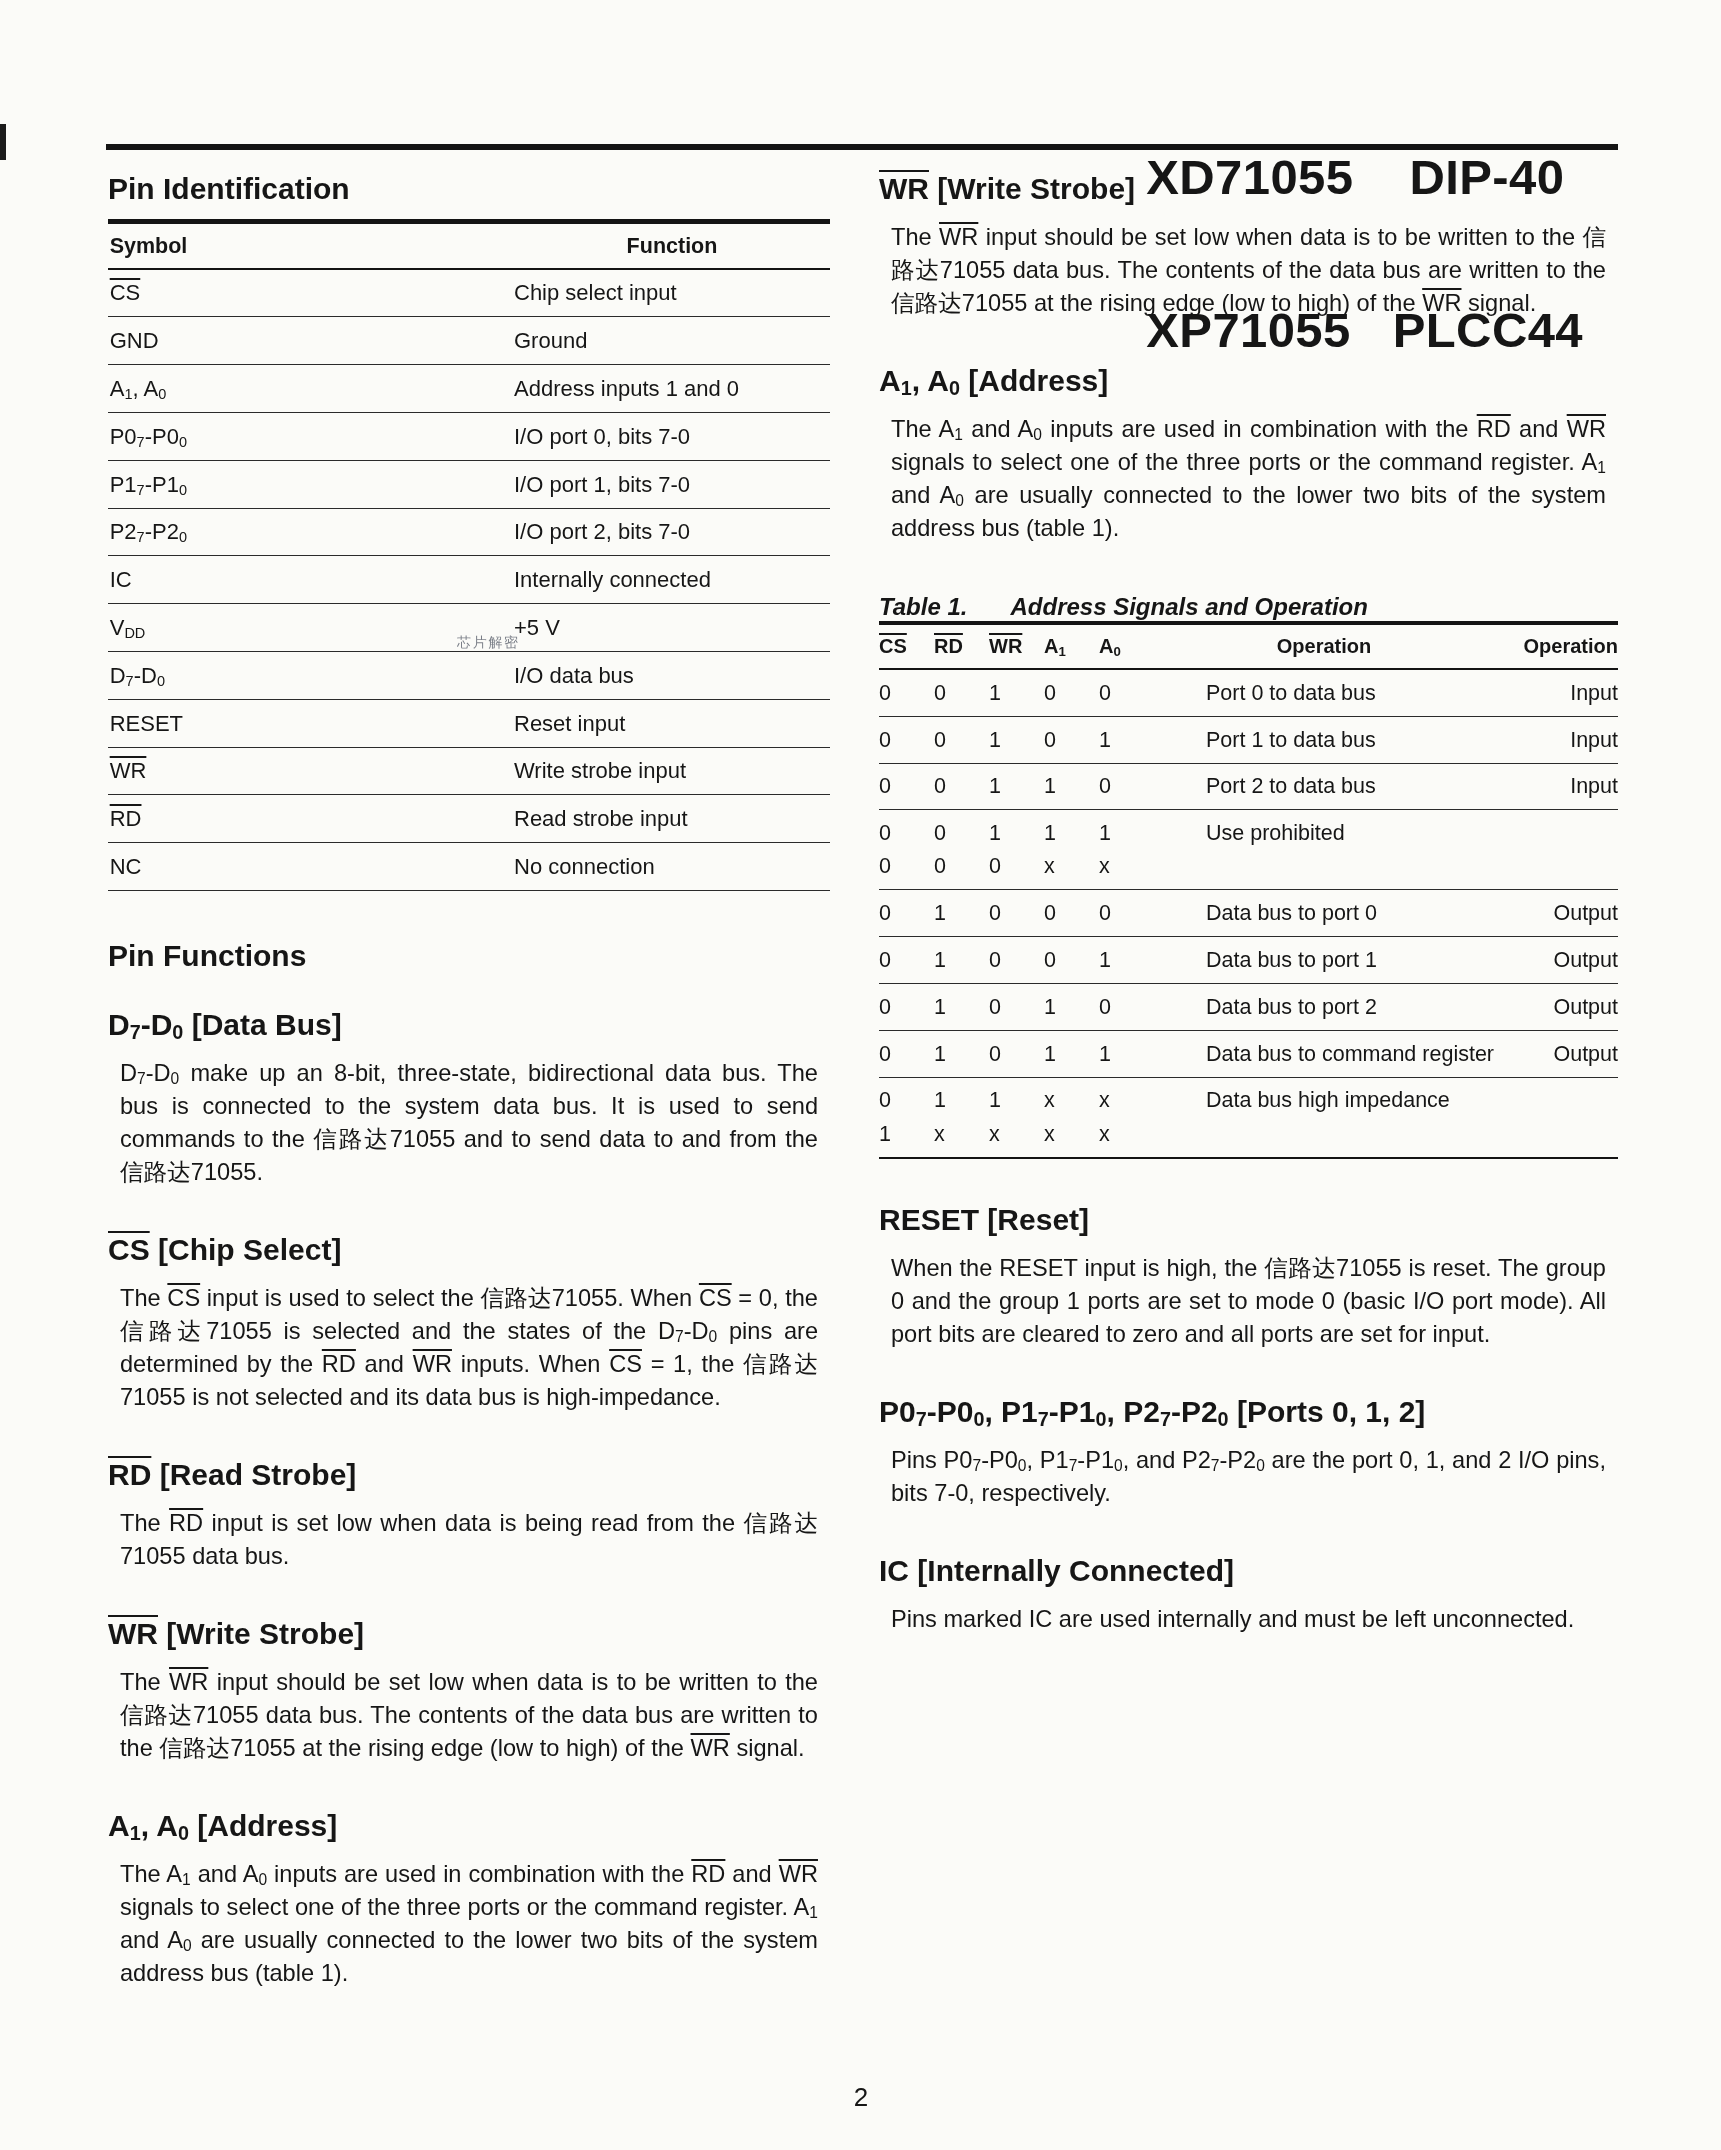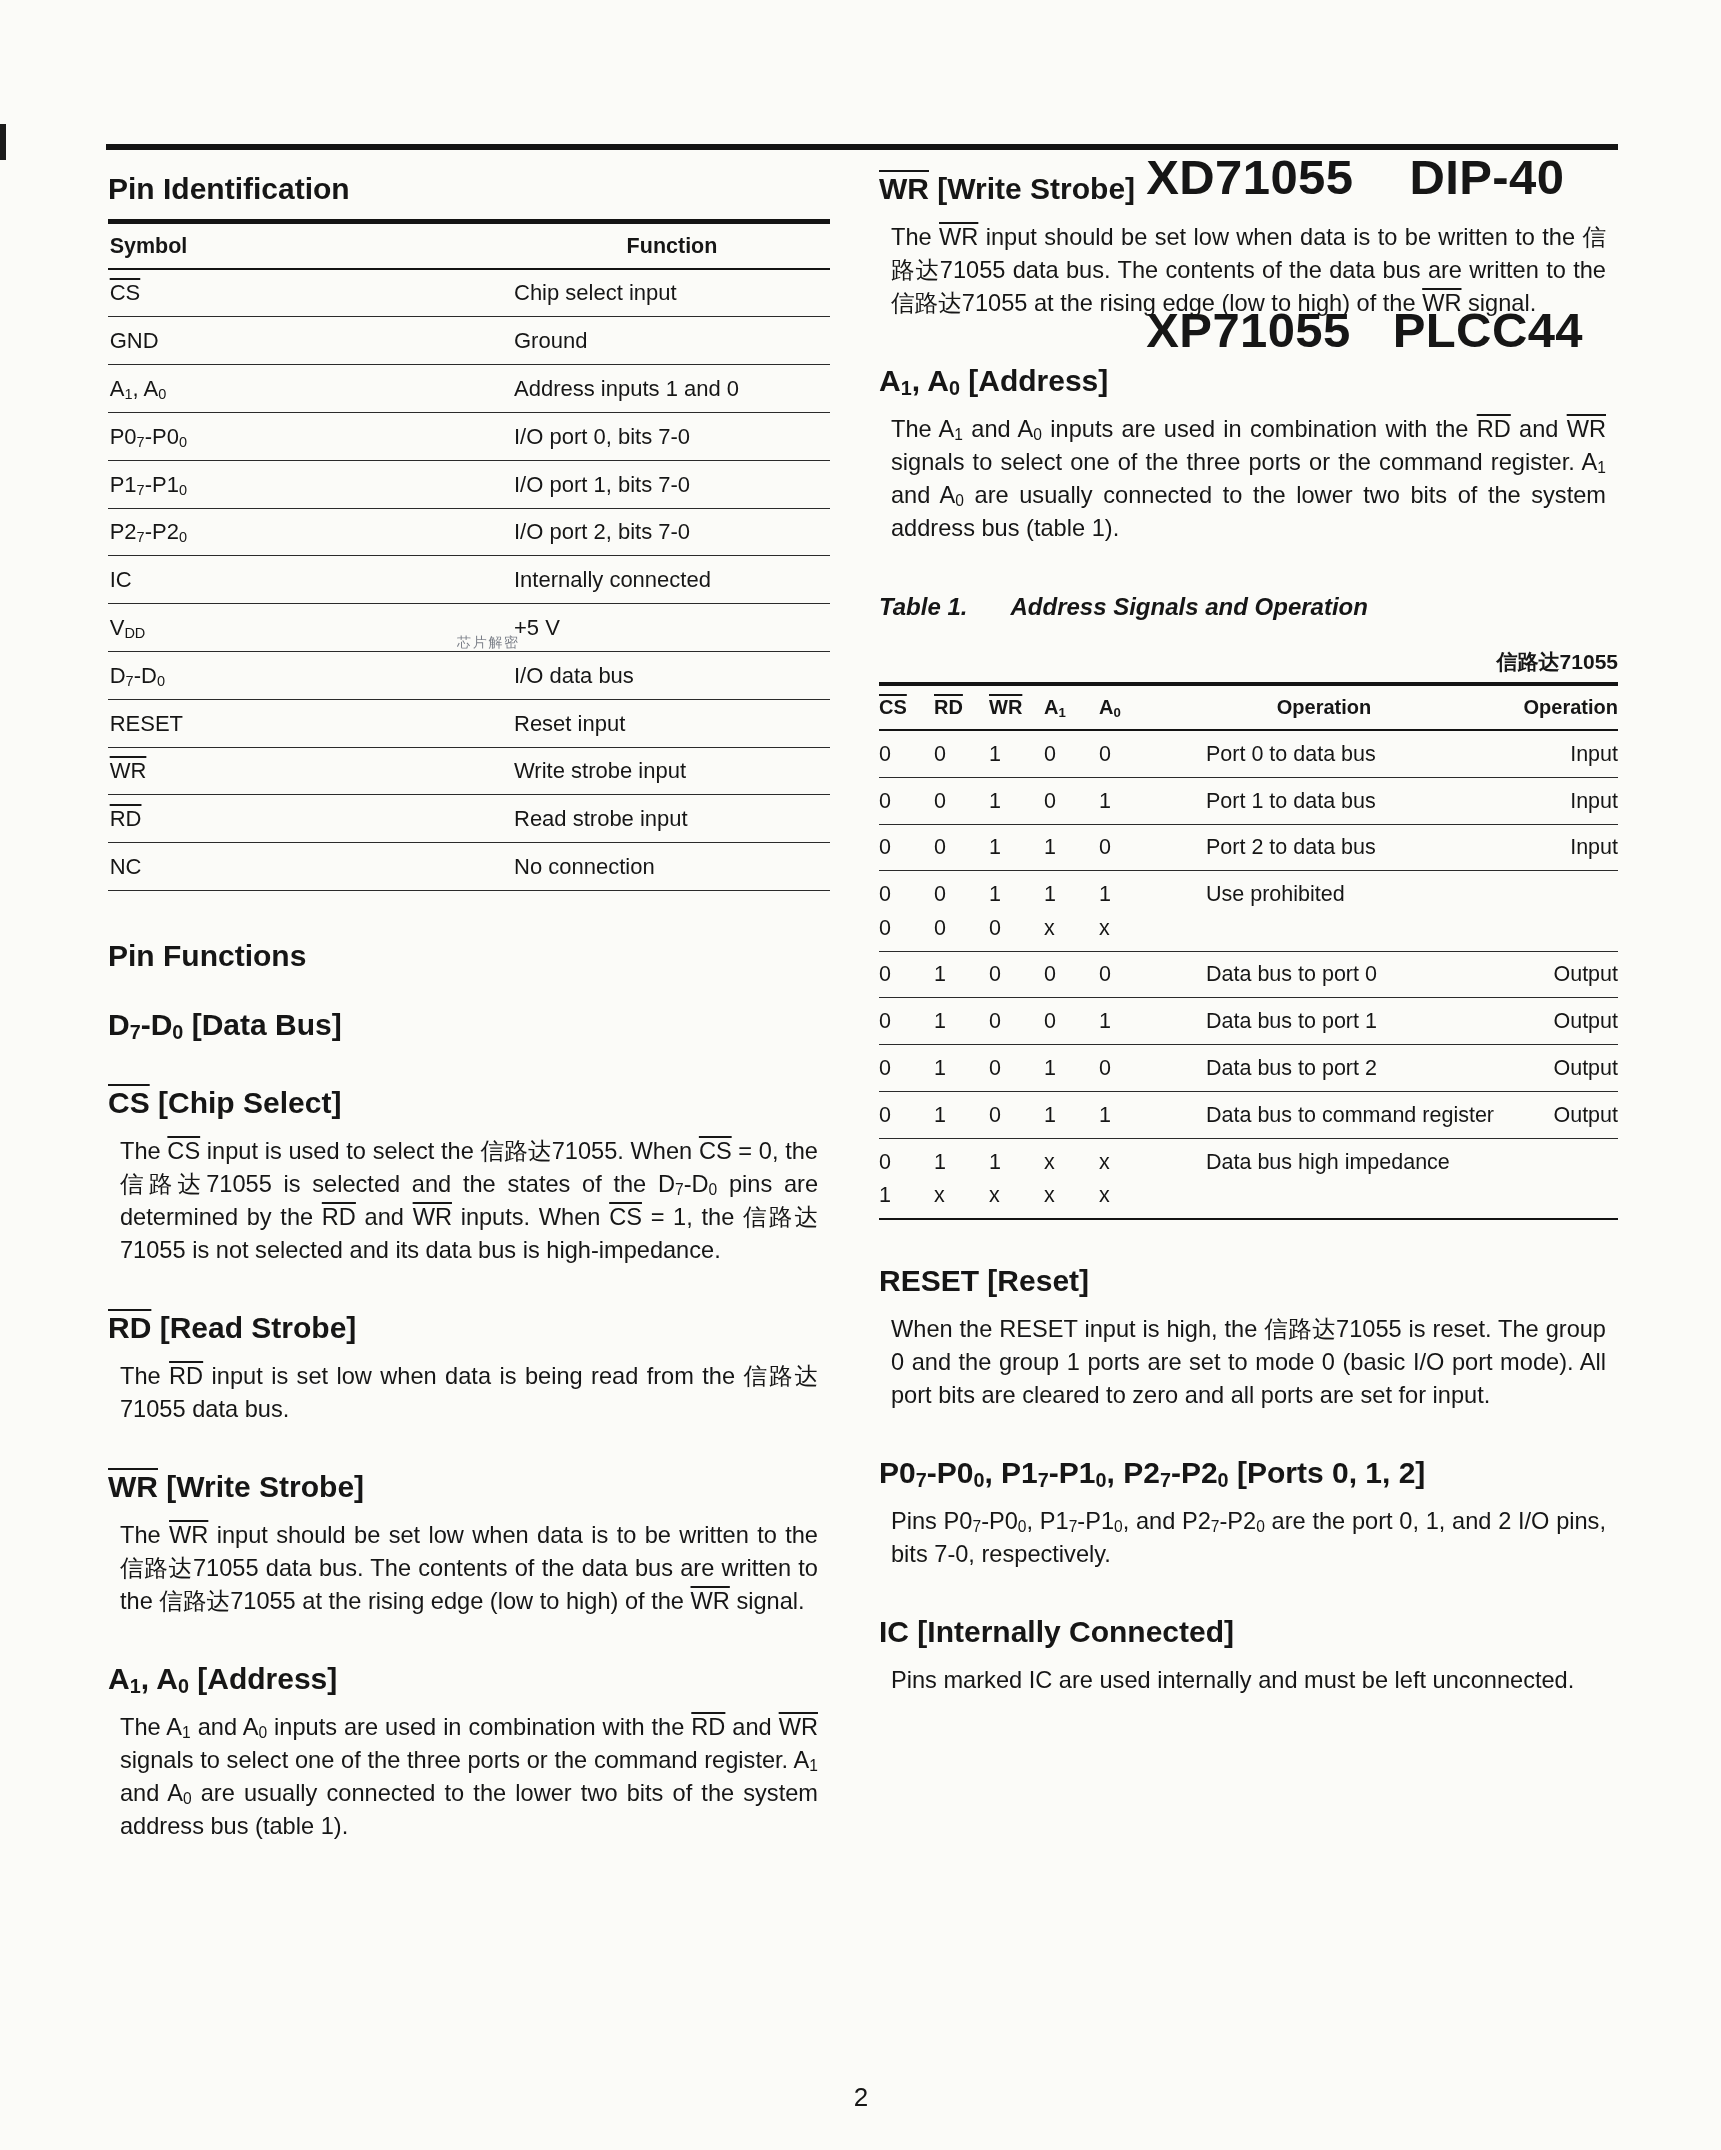--- a/index.html
+++ b/index.html
@@ -124,20 +124,21 @@
             <div class="pin-sym">NC</div>
             <div class="pin-fn">No connection</div>
           </div>
         </div>
     </div>
 
     <h2 class="major pf">Pin Functions</h2>
     <div id="sections-left">
         <div class="section">
           <h3 class="sec-h">D<sub>7</sub>-D<sub>0</sub> [Data Bus]</h3>
+          <p class="sec-p">D<sub>7</sub>-D<sub>0</sub> make up an 8-bit, three-state, bidirectional data bus. The bus is connected to the system data bus. It is used to send commands to the 信路达71055 and to send data to and from the 信路达71055.</p>
         </div>
         <div class="section">
           <h3 class="sec-h"><span class="ov">CS</span> [Chip Select]</h3>
           <p class="sec-p">The <span class="ov">CS</span> input is used to select the 信路达71055. When <span class="ov">CS</span> = 0, the 信路达71055 is selected and the states of the D<sub>7</sub>-D<sub>0</sub> pins are determined by the <span class="ov">RD</span> and <span class="ov">WR</span> inputs. When <span class="ov">CS</span> = 1, the 信路达71055 is not selected and its data bus is high-impedance.</p>
         </div>
         <div class="section">
           <h3 class="sec-h"><span class="ov">RD</span> [Read Strobe]</h3>
           <p class="sec-p">The <span class="ov">RD</span> input is set low when data is being read from the 信路达71055 data bus.</p>
         </div>
         <div class="section">
@@ -160,21 +161,20 @@
         <div class="section">
           <h3 class="sec-h">A<sub>1</sub>, A<sub>0</sub> [Address]</h3>
           <p class="sec-p">The A<sub>1</sub> and A<sub>0</sub> inputs are used in combination with the <span class="ov">RD</span> and <span class="ov">WR</span> signals to select one of the three ports or the command register. A<sub>1</sub> and A<sub>0</sub> are usually connected to the lower two bits of the system address bus (table 1).</p>
         </div>
       </div>
 
     <div>
       <div class="t1-title">
         <span class="t1-label">Table 1.</span><span>Address Signals and Operation</span>
       </div>
-      <div class="t1-corner">信路达71055</div>
       <div class="t1-grid">
         <div class="t1-head">
           <div class="t1-bit"><span class="ov">CS</span></div>
           <div class="t1-bit"><span class="ov">RD</span></div>
           <div class="t1-bit"><span class="ov">WR</span></div>
           <div class="t1-bit">A<sub>1</sub></div>
           <div class="t1-bit">A<sub>0</sub></div>
           <div class="t1-op">Operation</div>
           <div class="t1-io">Operation</div>
         </div>

